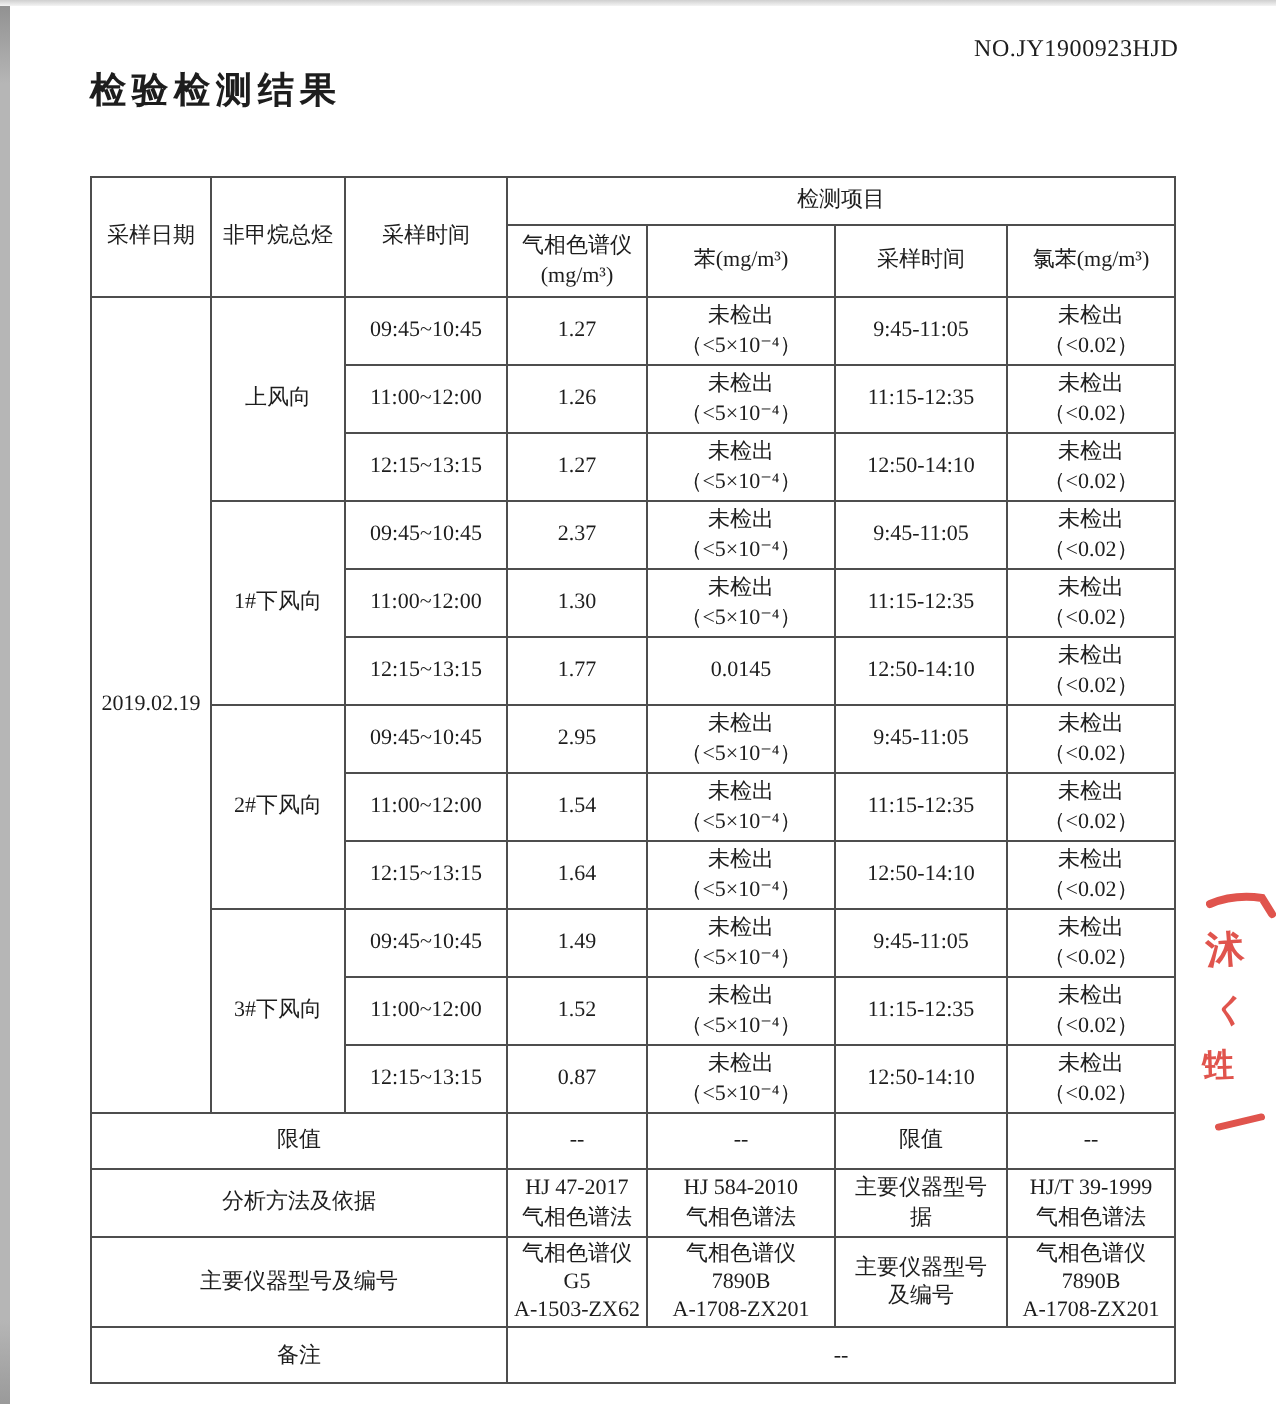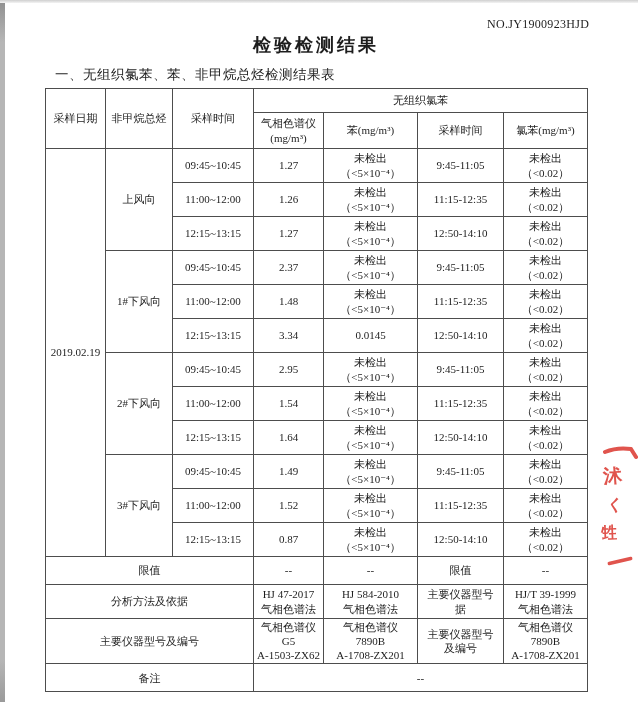--- a/index.html
+++ b/index.html
@@ -5,21 +5,21 @@
   html,body{margin:0;padding:0;}
   .page{
     position:relative;width:638px;height:702px;background:#ffffff;
     overflow:hidden;font-family:"Liberation Serif","DejaVu Sans",serif;color:#1d1d1d;
   }
   .edge-left{position:absolute;left:0;top:0;width:5px;height:702px;
     background:linear-gradient(180deg,#8f8f8f 0%,#b6b6b6 6%,#b6b6b6 94%,#9a9a9a 100%);}
   .edge-top{position:absolute;left:0;top:0;width:638px;height:3px;
     background:linear-gradient(180deg,#cfcfcf,#f4f4f4);}
   .doc-no{position:absolute;top:17px;left:487px;font-size:12px;letter-spacing:.3px;}
-  .doc-title{position:absolute;top:33px;left:45px;width:542px;text-align:center;
+  .doc-title{position:absolute;top:33px;left:45px;width:542px;
     font-size:18px;font-weight:bold;letter-spacing:3px;}
   .section-heading{position:absolute;top:66px;left:55px;font-size:13.5px;letter-spacing:.5px;}
   table.results{position:absolute;top:88px;left:45px;width:542px;
     border-collapse:collapse;table-layout:fixed;}
   table.results td,table.results th{
     border:1px solid #4d4d4d;text-align:center;vertical-align:middle;
     font-size:11px;font-weight:normal;line-height:1.28;white-space:pre-line;
     padding:1px 2px;overflow:hidden;}
   tr.hrow1{height:24px;} tr.hrow2{height:36px;}
   tr.drow{height:34px;}
@@ -37,38 +37,37 @@
 </style>
 </head>
 <body>
 
 <div class="page">
   <div class="edge-left"></div>
   <div class="edge-top"></div>
 
   <div class="doc-no">NO.JY1900923HJD</div>
   <div class="doc-title">检验检测结果</div>
-  <div class="section-heading">一、无组织氯苯、苯、非甲烷总烃检测结果表</div>
 
   <table class="results">
     <colgroup>
       <col style="width:60px">
         <col style="width:67px">
         <col style="width:81px">
       <col style="width:70px">
         <col style="width:94px">
         <col style="width:86px">
         <col style="width:84px">
     </colgroup>
     <thead>
       <tr class="hrow1">
         <th rowspan="2">采样日期</th>
         <th rowspan="2">非甲烷总烃</th>
         <th rowspan="2">采样时间</th>
-        <th colspan="4">无组织氯苯</th>
+        <th colspan="4">检测项目</th>
       </tr>
       <tr class="hrow2">
         <th>气相色谱仪
 (mg/m³)</th>
         <th>苯(mg/m³)</th>
         <th>采样时间</th>
         <th>氯苯(mg/m³)</th>
       </tr>
     </thead>
     <tbody>
@@ -102,29 +101,29 @@
         <td rowspan="3">1#下风向</td>
         <td>09:45~10:45</td>
         <td>2.37</td>
         <td>未检出
 （&lt;5×10⁻⁴）</td>
         <td>9:45-11:05</td>
         <td>未检出（&lt;0.02）</td>
       </tr>
       <tr class="drow">
         <td>11:00~12:00</td>
-        <td>1.48</td>
-        <td>未检出
-（&lt;5×10⁻⁴）</td>
-        <td>11:15-12:35</td>
-        <td>未检出（&lt;0.02）</td>
-      </tr>
-      <tr class="drow">
-        <td>12:15~13:15</td>
-        <td>3.34</td>
+        <td>1.30</td>
+        <td>未检出
+（&lt;5×10⁻⁴）</td>
+        <td>11:15-12:35</td>
+        <td>未检出（&lt;0.02）</td>
+      </tr>
+      <tr class="drow">
+        <td>12:15~13:15</td>
+        <td>1.77</td>
         <td>0.0145</td>
         <td>12:50-14:10</td>
         <td>未检出（&lt;0.02）</td>
       </tr>
       <tr class="drow">
         <td rowspan="3">2#下风向</td>
         <td>09:45~10:45</td>
         <td>2.95</td>
         <td>未检出
 （&lt;5×10⁻⁴）</td>

